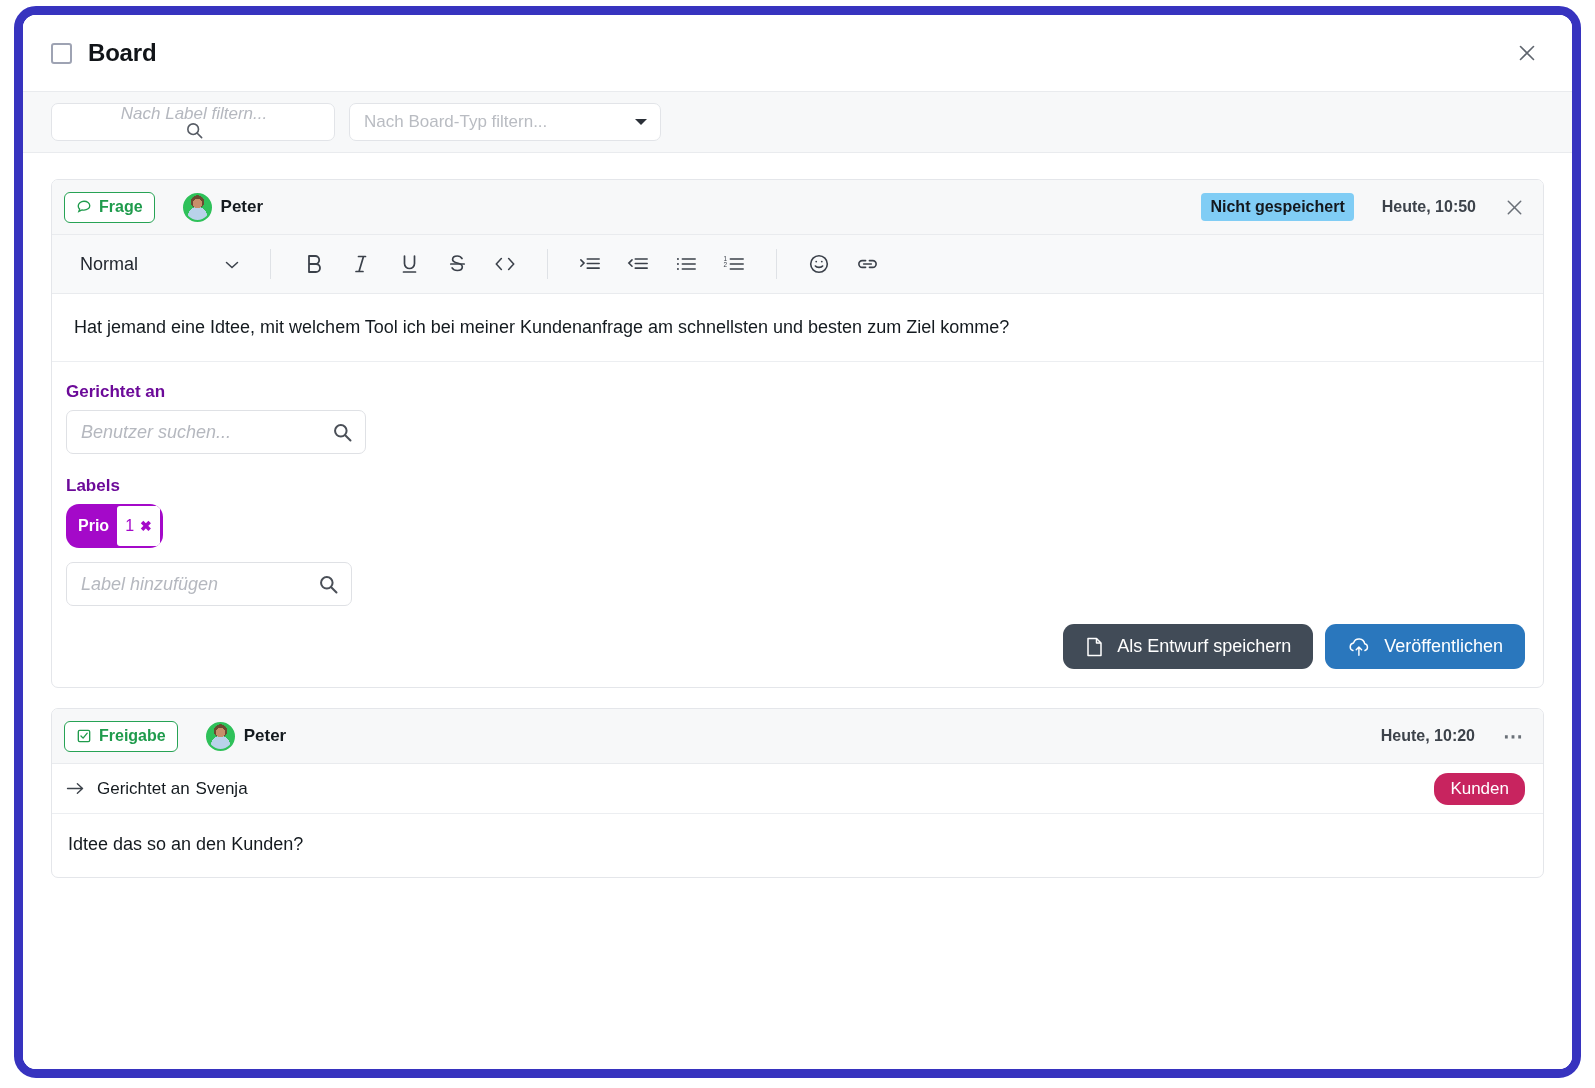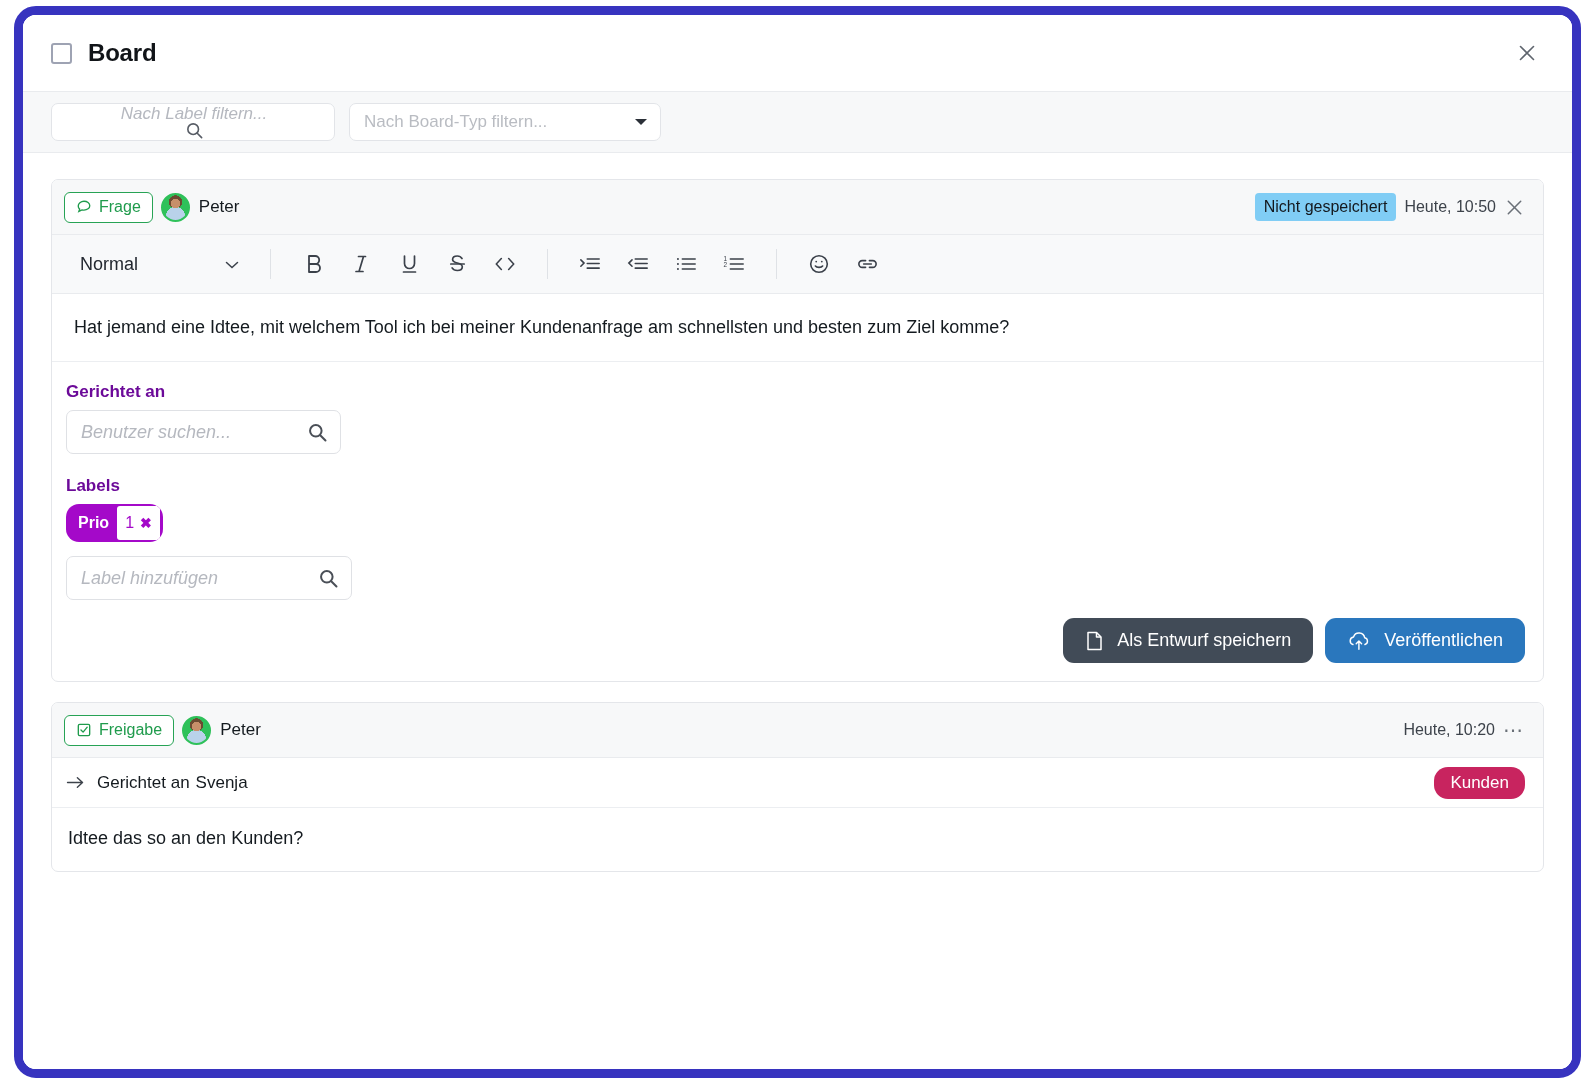--- a/index.html
+++ b/index.html
@@ -108,21 +108,22 @@
   }
   .card + .card { margin-top: 20px; }
 
   .card-head {
     min-height: 55px;
     background: #f7f8f9;
     border-bottom: 1px solid #e9ebee;
     display: flex;
     align-items: center;
     padding: 0 18px 0 12px;
-    gap: 8px;
+    gap: 28px;
+    font-weight: bold;
   }
   .type-badge {
     display: inline-flex;
     align-items: center;
     gap: 7px;
     height: 31px;
     padding: 0 11px;
     border: 1.5px solid #27a355;
     border-radius: 6px;
     background: #ffffff;
@@ -206,21 +207,21 @@
   
   .card-form { padding: 16px 14px 18px 14px; }
   .section-label {
     font-size: 17px;
     font-weight: bold;
     color: #6c0a99;
     margin: 4px 0 8px 0;
   }
   .search-box {
     height: 44px;
-    width: 275px;
+    width: 300px;
     border: 1px solid #dfe1e5;
     border-radius: 7px;
     background: #ffffff;
     display: flex;
     align-items: center;
     padding: 0 12px 0 14px;
     cursor: text;
   }
   .search-box.wide { width: 286px; }
   .search-ph {
@@ -228,21 +229,21 @@
     font-size: 18px;
     font-style: italic;
     color: #b5b8bf;
     white-space: nowrap;
     overflow: hidden;
   }
   .labels-row { margin: 2px 0 14px 0; display: flex; gap: 8px; flex-wrap: wrap; }
   .label-chip {
     display: inline-flex;
     align-items: stretch;
-    height: 38px;
+    height: 44px;
     border-radius: 13px;
     background: #a409c9;
     overflow: hidden;
     font-size: 16px;
     cursor: pointer;
   }
   .chip-name {
     display: flex; align-items: center;
     padding: 0 8px 0 12px;
     color: #ffffff;

